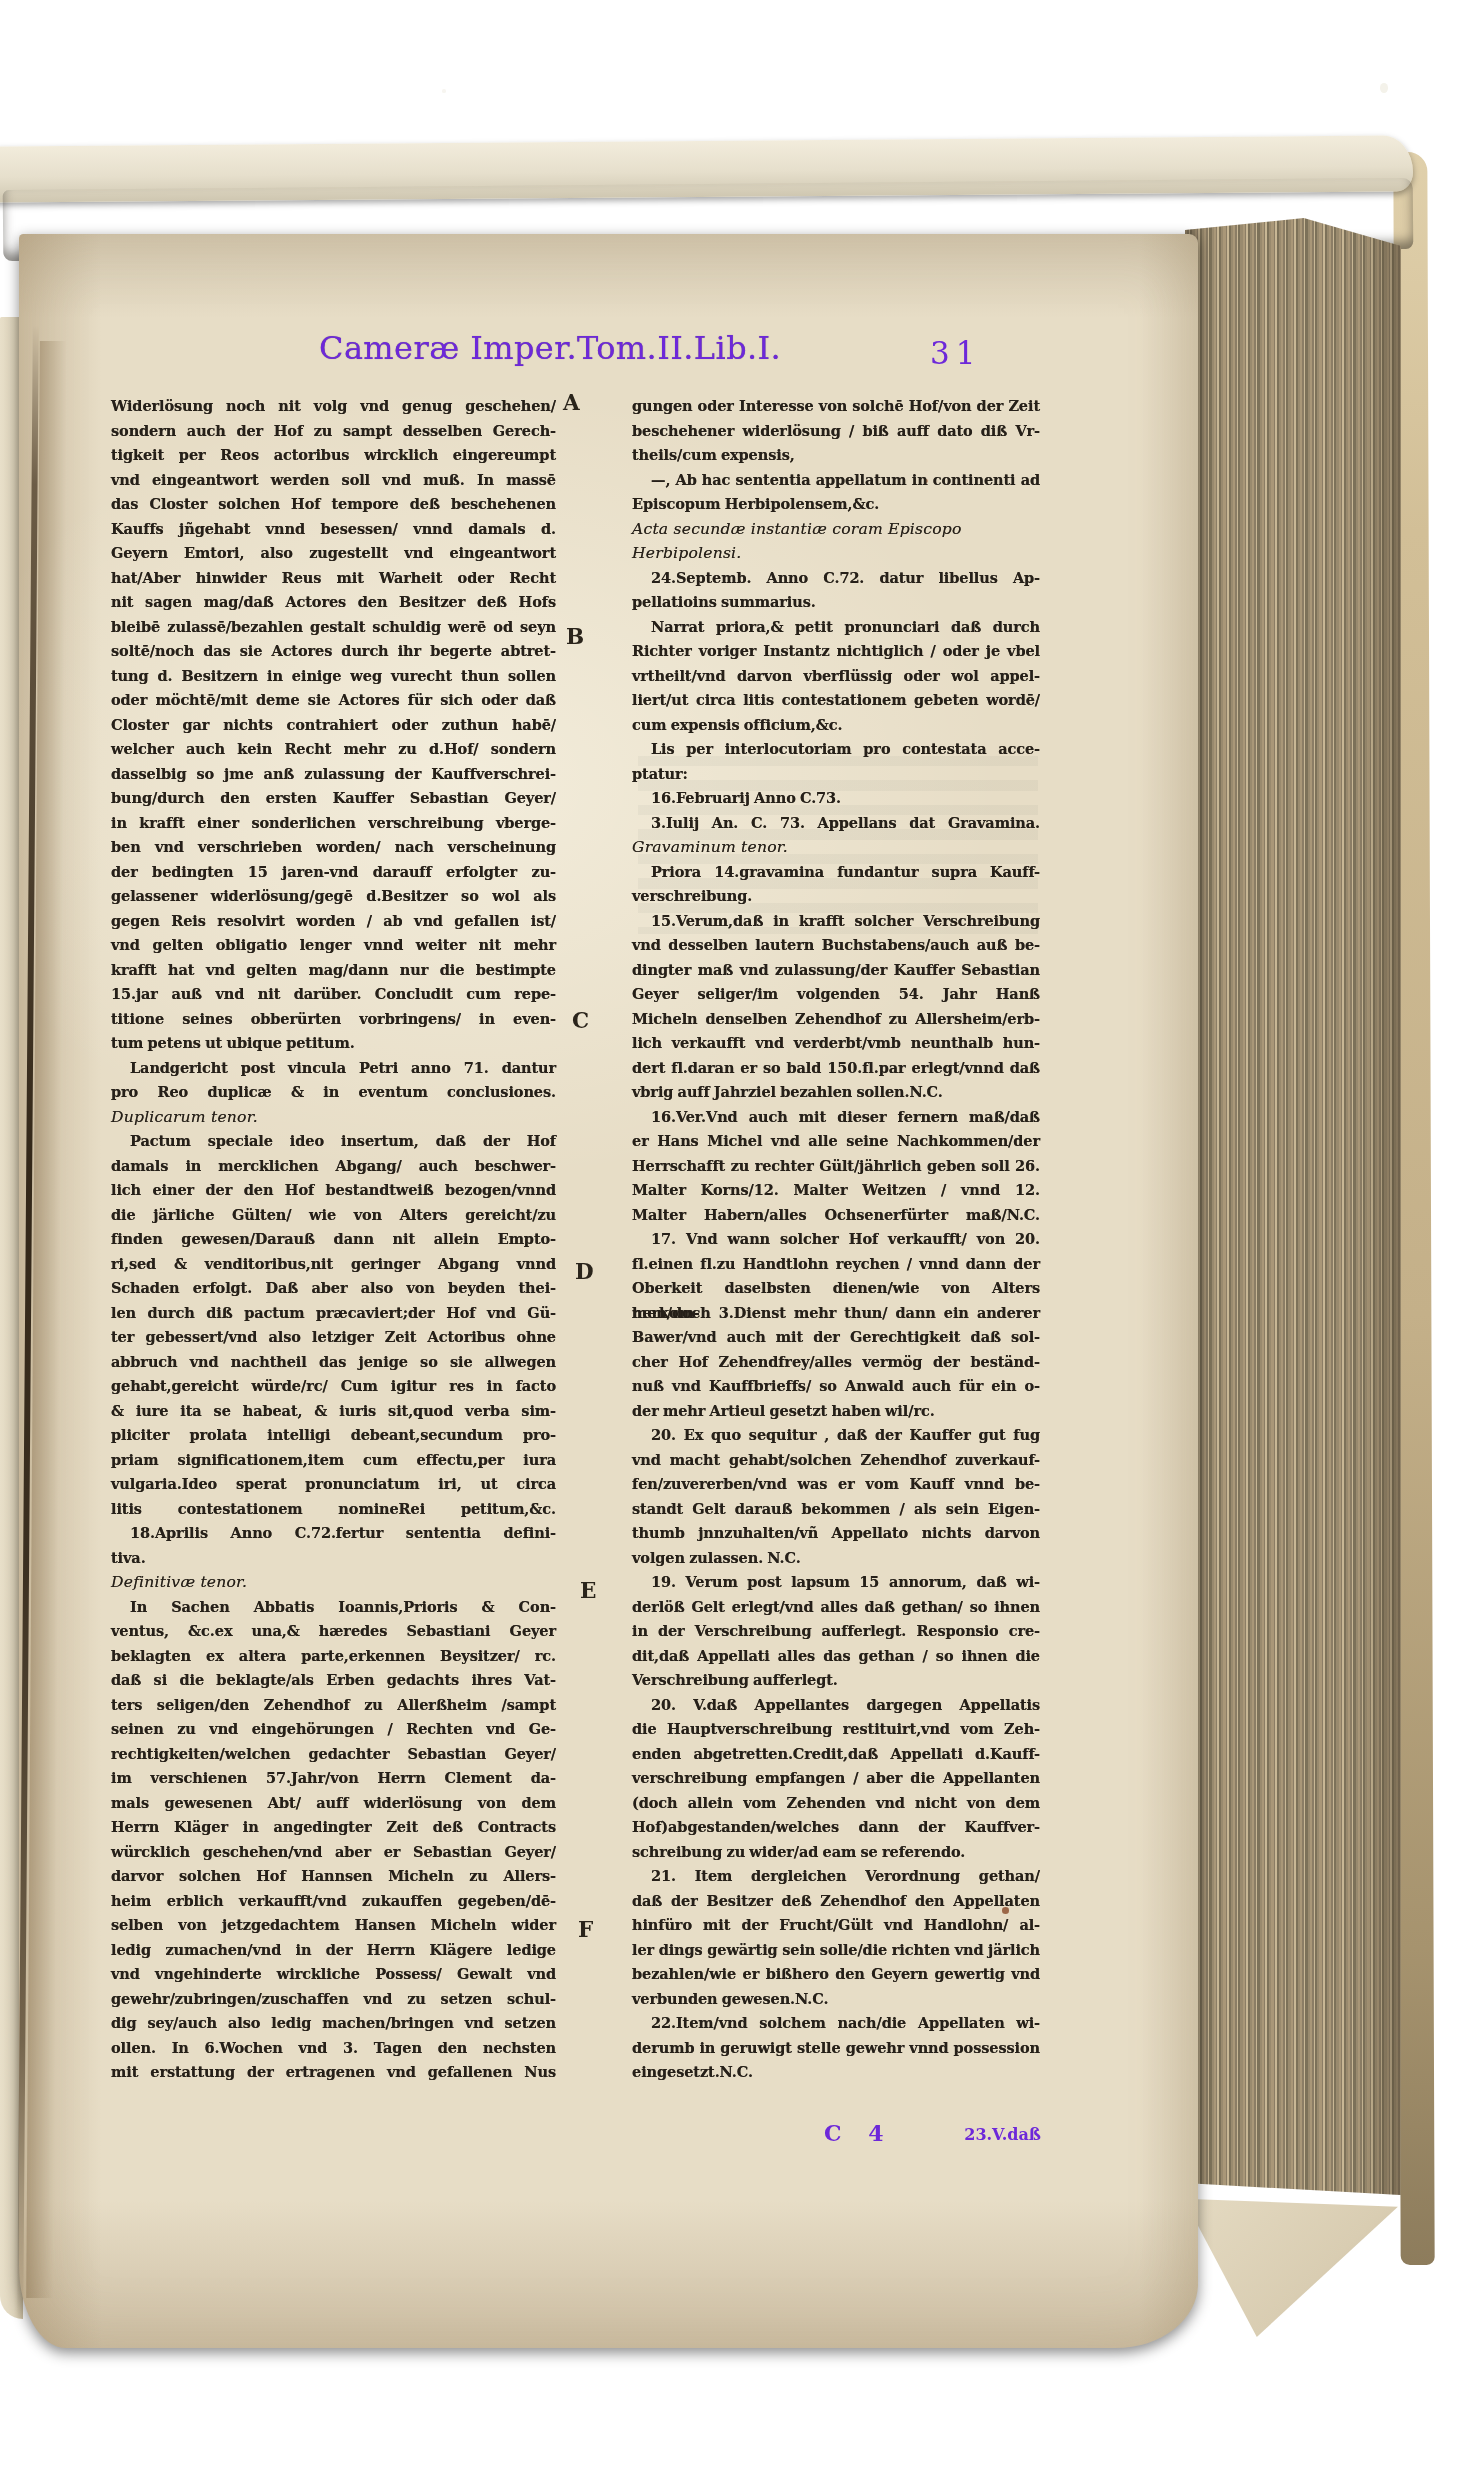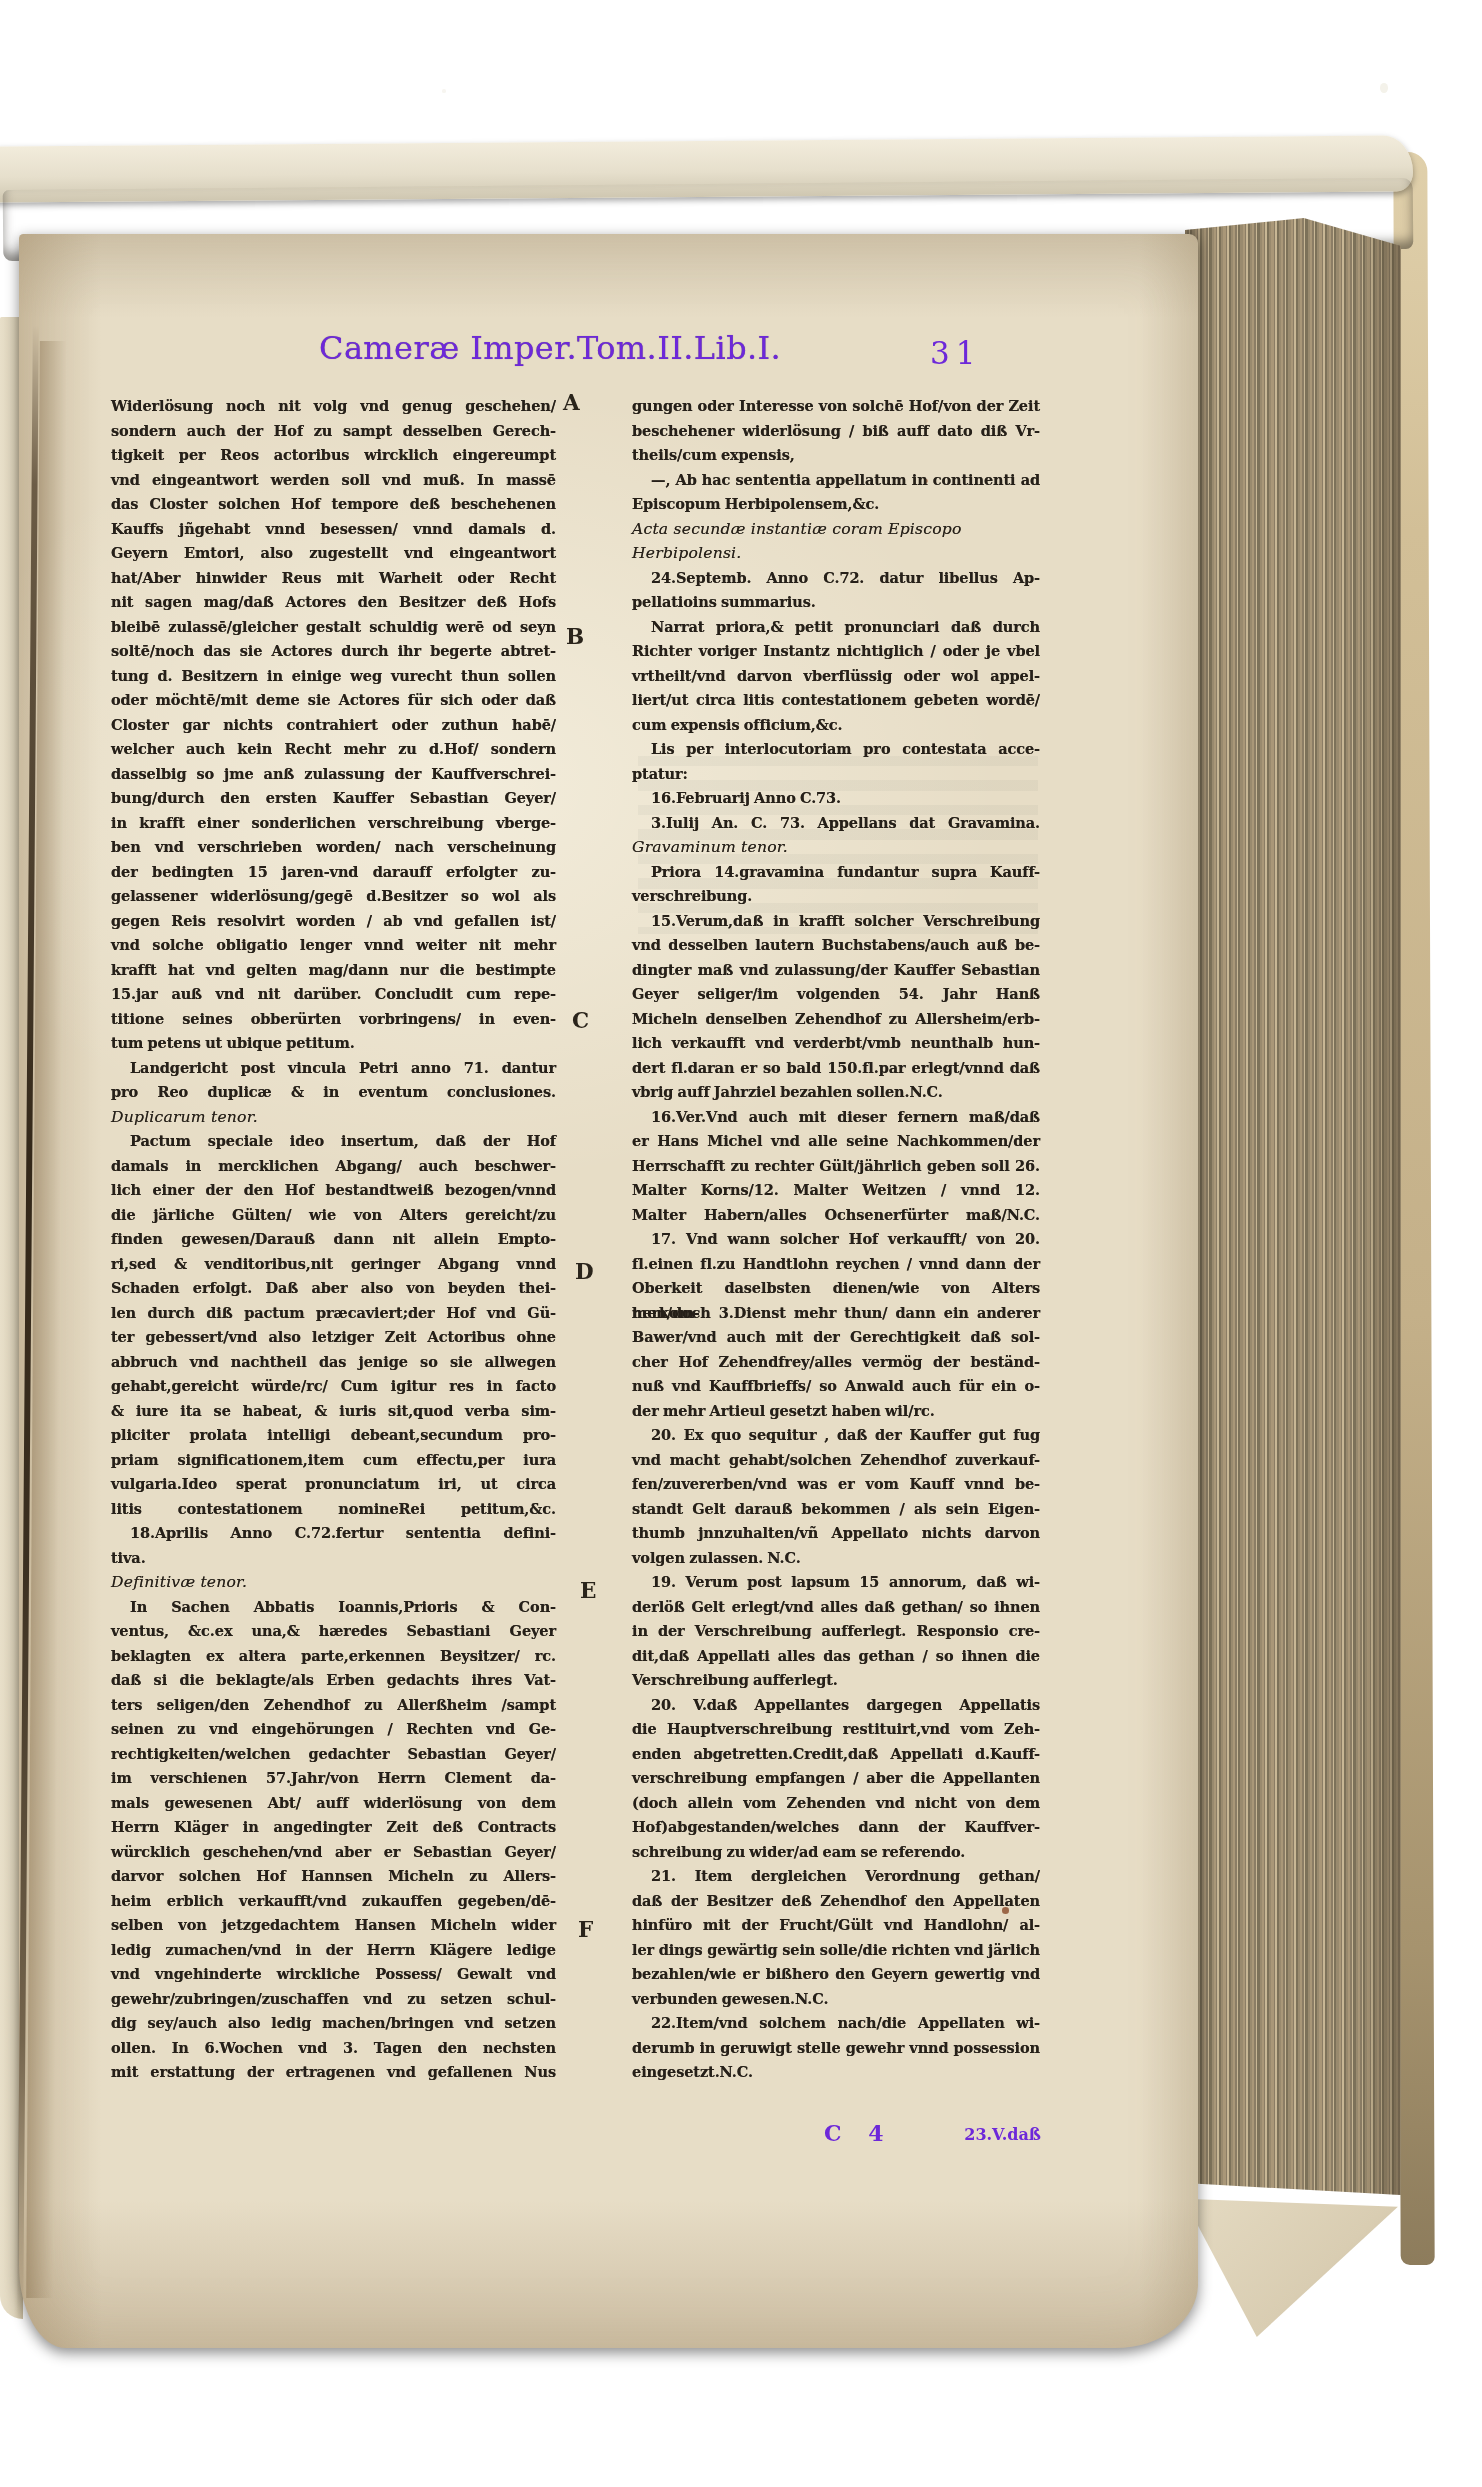--- a/index.html
+++ b/index.html
@@ -106,34 +106,34 @@
 <div class="abs col col-left">
     <div class="ln b">Widerlösung noch nit volg vnd genug geschehen/</div>
     <div class="ln b">sondern auch der Hof zu sampt desselben Gerech-</div>
     <div class="ln b">tigkeit per Reos actoribus wircklich eingereumpt</div>
     <div class="ln b">vnd eingeantwort werden soll vnd muß. In massē</div>
     <div class="ln b">das Closter solchen Hof tempore deß beschehenen</div>
     <div class="ln b">Kauffs jñgehabt vnnd besessen/ vnnd damals d.</div>
     <div class="ln b">Geyern Emtori, also zugestellt vnd eingeantwort</div>
     <div class="ln b">hat/Aber hinwider Reus mit Warheit oder Recht</div>
     <div class="ln b">nit sagen mag/daß Actores den Besitzer deß Hofs</div>
-    <div class="ln b">bleibē zulassē/gleicher gestalt schuldig werē od seyn</div>
+    <div class="ln b">bleibē zulassē/bezahlen gestalt schuldig werē od seyn</div>
     <div class="ln b">soltē/noch das sie Actores durch ihr begerte abtret-</div>
     <div class="ln b">tung d. Besitzern in einige weg vurecht thun sollen</div>
     <div class="ln b">oder möchtē/mit deme sie Actores für sich oder daß</div>
     <div class="ln b">Closter gar nichts contrahiert oder zuthun habē/</div>
     <div class="ln b">welcher auch kein Recht mehr zu d.Hof/ sondern</div>
     <div class="ln b">dasselbig so jme anß zulassung der Kauffverschrei-</div>
     <div class="ln b">bung/durch den ersten Kauffer Sebastian Geyer/</div>
     <div class="ln b">in krafft einer sonderlichen verschreibung vberge-</div>
     <div class="ln b">ben vnd verschrieben worden/ nach verscheinung</div>
     <div class="ln b">der bedingten 15 jaren-vnd darauff erfolgter zu-</div>
     <div class="ln b">gelassener widerlösung/gegē d.Besitzer so wol als</div>
     <div class="ln b">gegen Reis resolvirt worden / ab vnd gefallen ist/</div>
-    <div class="ln b">vnd solche obligatio lenger vnnd weiter nit mehr</div>
+    <div class="ln b">vnd gelten obligatio lenger vnnd weiter nit mehr</div>
     <div class="ln b">krafft hat vnd gelten mag/dann nur die bestimpte</div>
     <div class="ln b">15.jar auß vnd nit darüber. Concludit cum repe-</div>
     <div class="ln b">titione seines obberürten vorbringens/ in even-</div>
     <div class="ln be">tum petens ut ubique petitum.</div>
     <div class="ln bi">Landgericht post vincula Petri anno 71. dantur</div>
     <div class="ln b">pro Reo duplicæ &amp; in eventum conclusiones.</div>
     <div class="ln h">Duplicarum tenor.</div>
     <div class="ln bi">Pactum speciale ideo insertum, daß der Hof</div>
     <div class="ln b">damals in mercklichen Abgang/ auch beschwer-</div>
     <div class="ln b">lich einer der den Hof bestandtweiß bezogen/vnnd</div>

